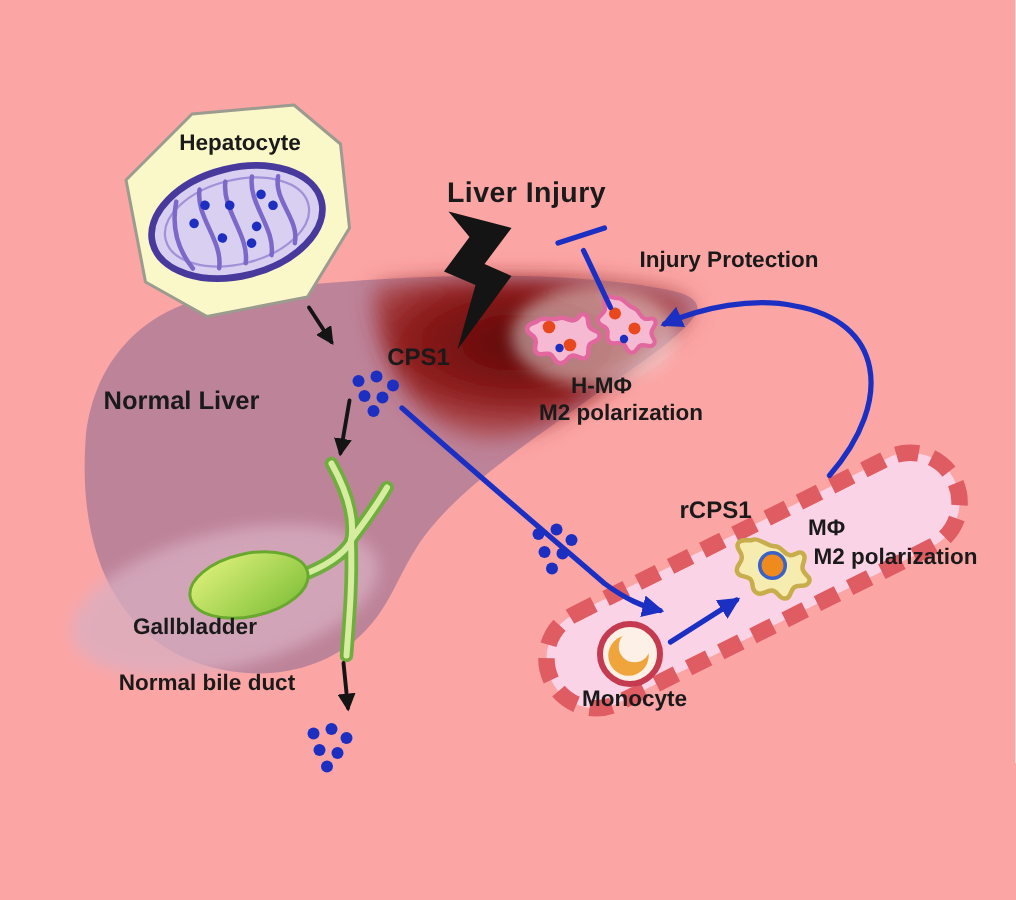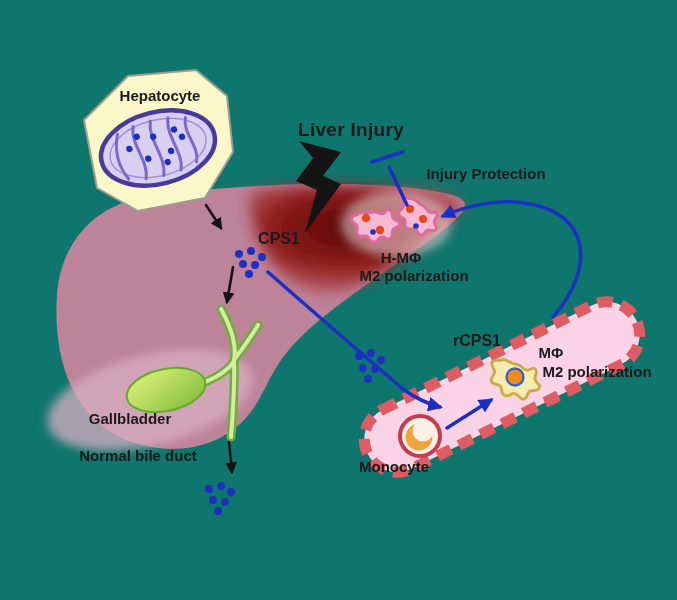--- a/index.html
+++ b/index.html
@@ -1,17 +1,17 @@
 <!DOCTYPE html>
 <html style="--text-black: #1a1a1a; --arrow-blue: #1b30c2; --dot-blue: #1d2fc0; --bolt: #141414; --liver-pink: #bd8399; --liver-light-pink: #d9afc2; --injury-dark: #5c0606; --injury-mid: #8f1d1d; --injury-edge: #b75151; --hepatocyte-fill: #faf7c9; --hepatocyte-stroke: #9b9b8f; --mito-fill: #d9cff1; --mito-stroke: #473a9c; --mito-cristae: #7b68c8; --vessel-fill: #fbd3e6; --vessel-wall: #e05c63; --cell-pink: #f6b9d2; --cell-pink-stroke: #e2679f; --cell-yellow: #f7ecb0; --cell-yellow-stroke: #c8ad4c; --nucleus-orange: #ef8b1c; --nucleus-ring: #3a62c8; --spot-orange: #e8481c; --monocyte-ring: #c43b50; --monocyte-fill: #fdf0e6; --monocyte-crescent: #f0a43c; --gb-light: #e4f47e; --gb-dark: #7abd35; --duct-outer: #6fae3e; --duct-inner: #d6eda0;"><head>
 <meta charset="utf-8">
 <style>
   html,body{margin:0;padding:0;background:#fff;}
   .figure{
-    position:relative;width:677px;height:600px;background:#0f766e;overflow:hidden;
+    position:relative;width:677px;height:600px;background:#fca5a5;overflow:hidden;
     font-family:"Liberation Sans",sans-serif;
   }
   .figure svg{position:absolute;left:0;top:0;}
   .label{
     position:absolute;transform:translate(-50%,-50%);
     font-weight:bold;color:var(--text-black,#1a1a1a);white-space:nowrap;
     line-height:1.1;
   }
   .s15{font-size:15px;}
   .s16{font-size:16px;margin-left:48px;}
@@ -163,21 +163,22 @@
       <circle cx="213" cy="500" r="4"></circle>
         <circle cx="225" cy="502" r="4"></circle>
         <circle cx="218" cy="511" r="4"></circle>
     </g>
   </svg>
 
   <div class="label s15" style="left:160px;top:96px">Hepatocyte</div>
   <div class="label s19" style="left:351px;top:130px">Liver Injury</div>
   <div class="label s15" style="left:486px;top:174px">Injury Protection</div>
   <div class="label s16" style="left:231px;top:239px">CPS1</div>
+  <div class="label s17" style="left:121px;top:268px">Normal Liver</div>
   <div class="label s15" style="left:401px;top:258px">H-MΦ</div>
   <div class="label s15" style="left:414px;top:276px">M2 polarization</div>
   <div class="label s16" style="left:429px;top:341px">rCPS1</div>
   <div class="label s15" style="left:551px;top:353px">MΦ</div>
   <div class="label s15" style="left:597px;top:372px">M2 polarization</div>
-  <div class="label s15" style="left:394px;top:467px">Monocyte</div>
+  <div class="label s15" style="left:423px;top:467px">Monocyte</div>
   <div class="label s15" style="left:130px;top:419px">Gallbladder</div>
   <div class="label s15" style="left:138px;top:456px">Normal bile duct</div>
 </div>
 
 </body></html>

